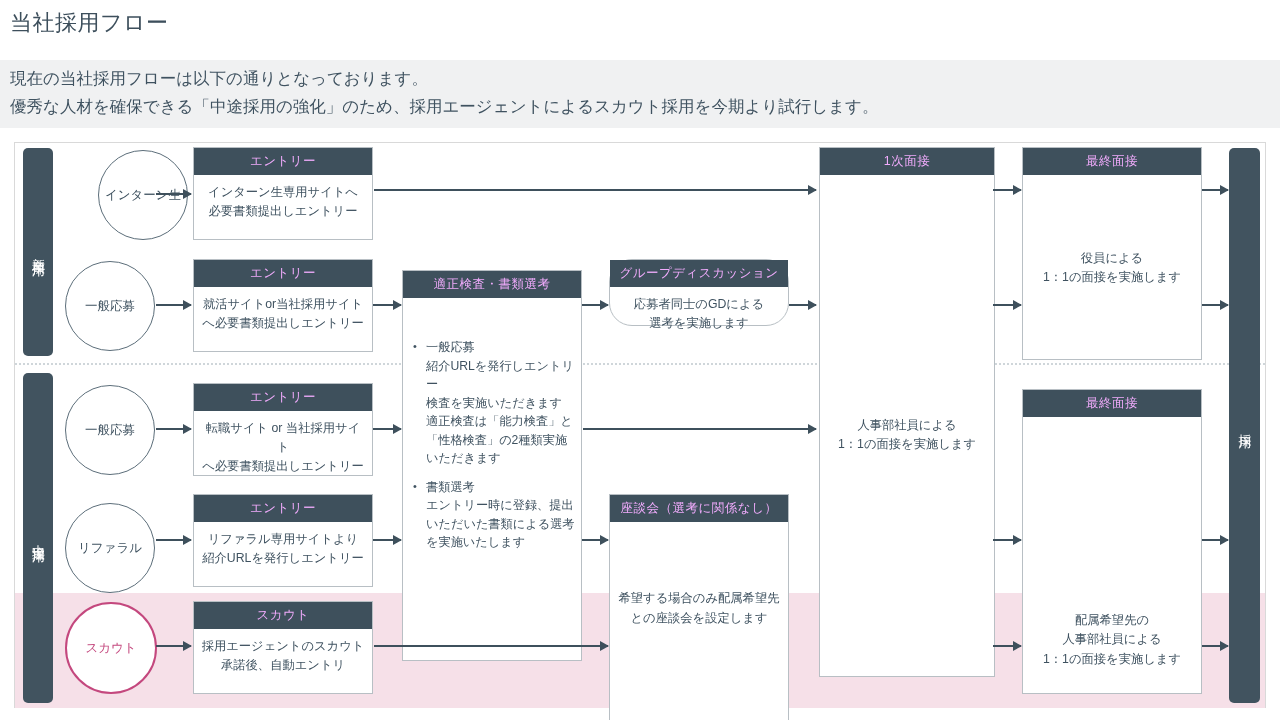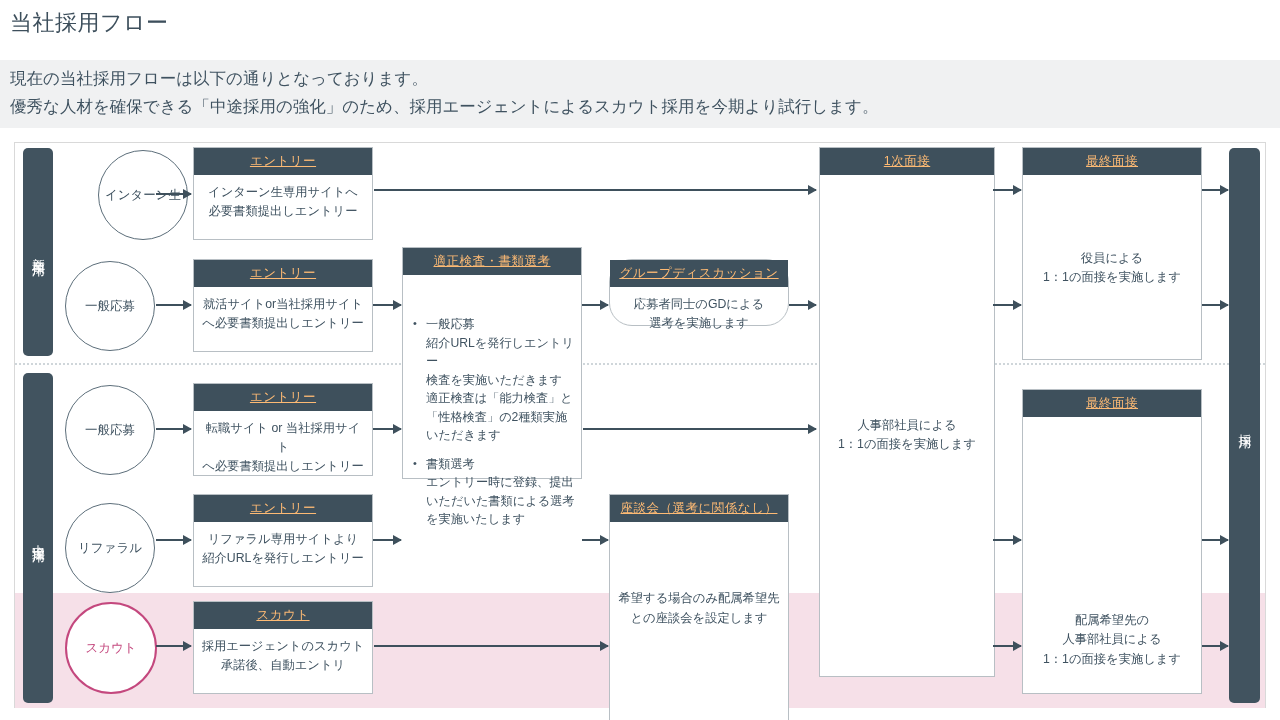--- a/index.html
+++ b/index.html
@@ -63,24 +63,23 @@
     font-size:12.5px;color:#3f5260;text-align:center;line-height:1.2;
   }
   .circle.scout{border:2px solid #c4487e;color:#c4487e;}
 
   
   .box{
     position:absolute;background:#ffffff;border:1px solid #b8bfc4;
     box-sizing:border-box;
   }
   .box-head{
-    background:#3e505c;color:#fdba74;font-size:12.5px;
+    background:#3e505c;color:#f0abfc;font-size:12.5px;
     height:27px;line-height:27px;text-align:center;
     letter-spacing:.5px;
-    text-decoration:underline;
   }
   .box-body{
     font-size:12.3px;color:#3f5260;text-align:center;line-height:1.55;
     padding:8px 6px 0 6px;
   }
   .box-body.mid{
     display:flex;align-items:center;justify-content:center;
     padding:0 6px;
   }
 
@@ -182,21 +181,21 @@
   </div>
 
   <div class="box" style="left:193px;top:601px;width:180px;height:93px;">
     <div class="box-head">スカウト</div>
     <div class="box-body">
       <div>採用エージェントのスカウト</div>
       <div>承諾後、自動エントリ</div>
     </div>
   </div>
 
-  <div class="box" style="left:402px;top:247px;width:180px;height:232px;">
+  <div class="box" style="left:402px;top:270px;width:180px;height:391px;">
     <div class="box-head">適正検査・書類選考</div>
     <div class="bullets">
       <div class="bullet-item">
         <div class="bullet-dot">•</div>
         <div class="bullet-text">
           <div>一般応募</div>
           <div>紹介URLを発行しエントリー</div>
           <div>検査を実施いただきます</div>
           <div>適正検査は「能力検査」と</div>
           <div>「性格検査」の2種類実施</div>

